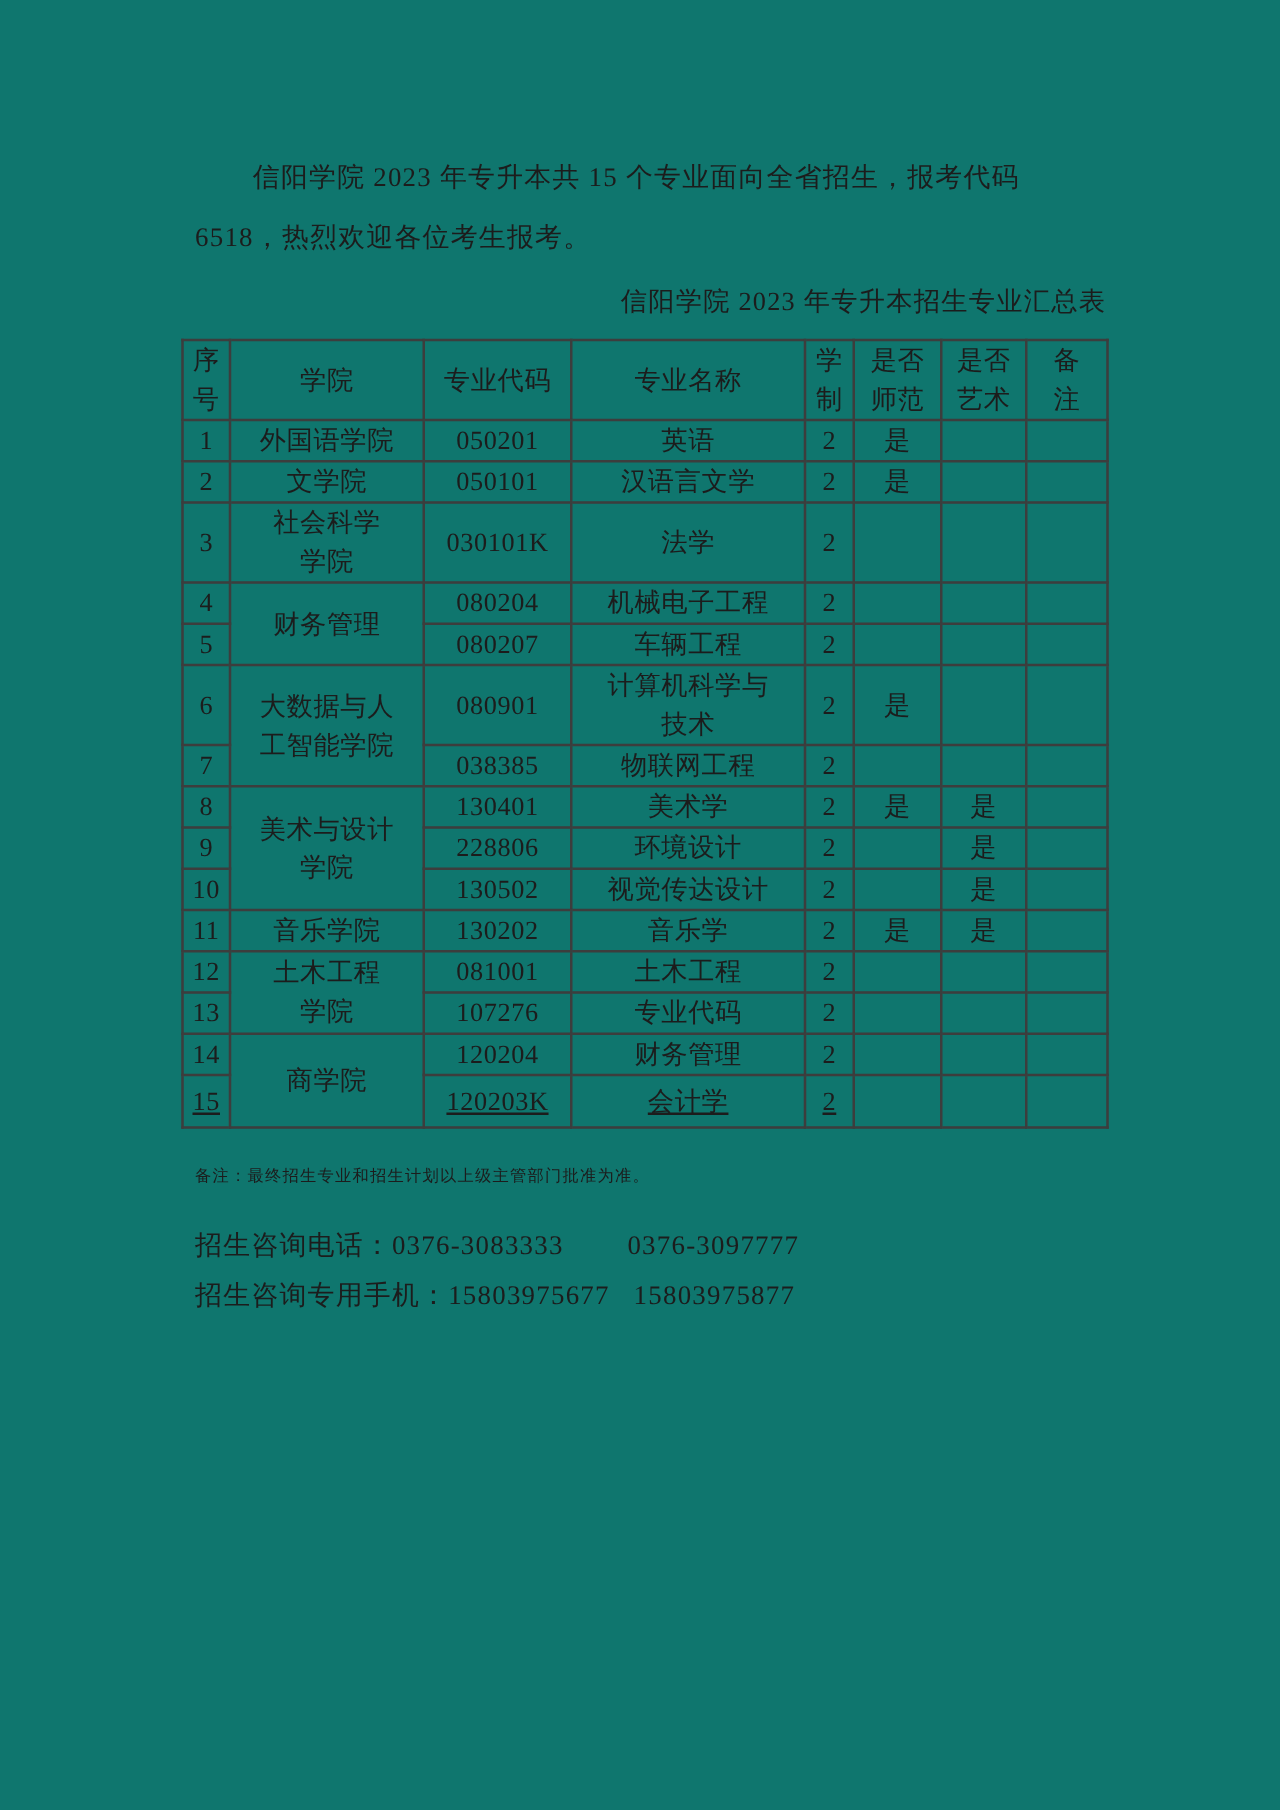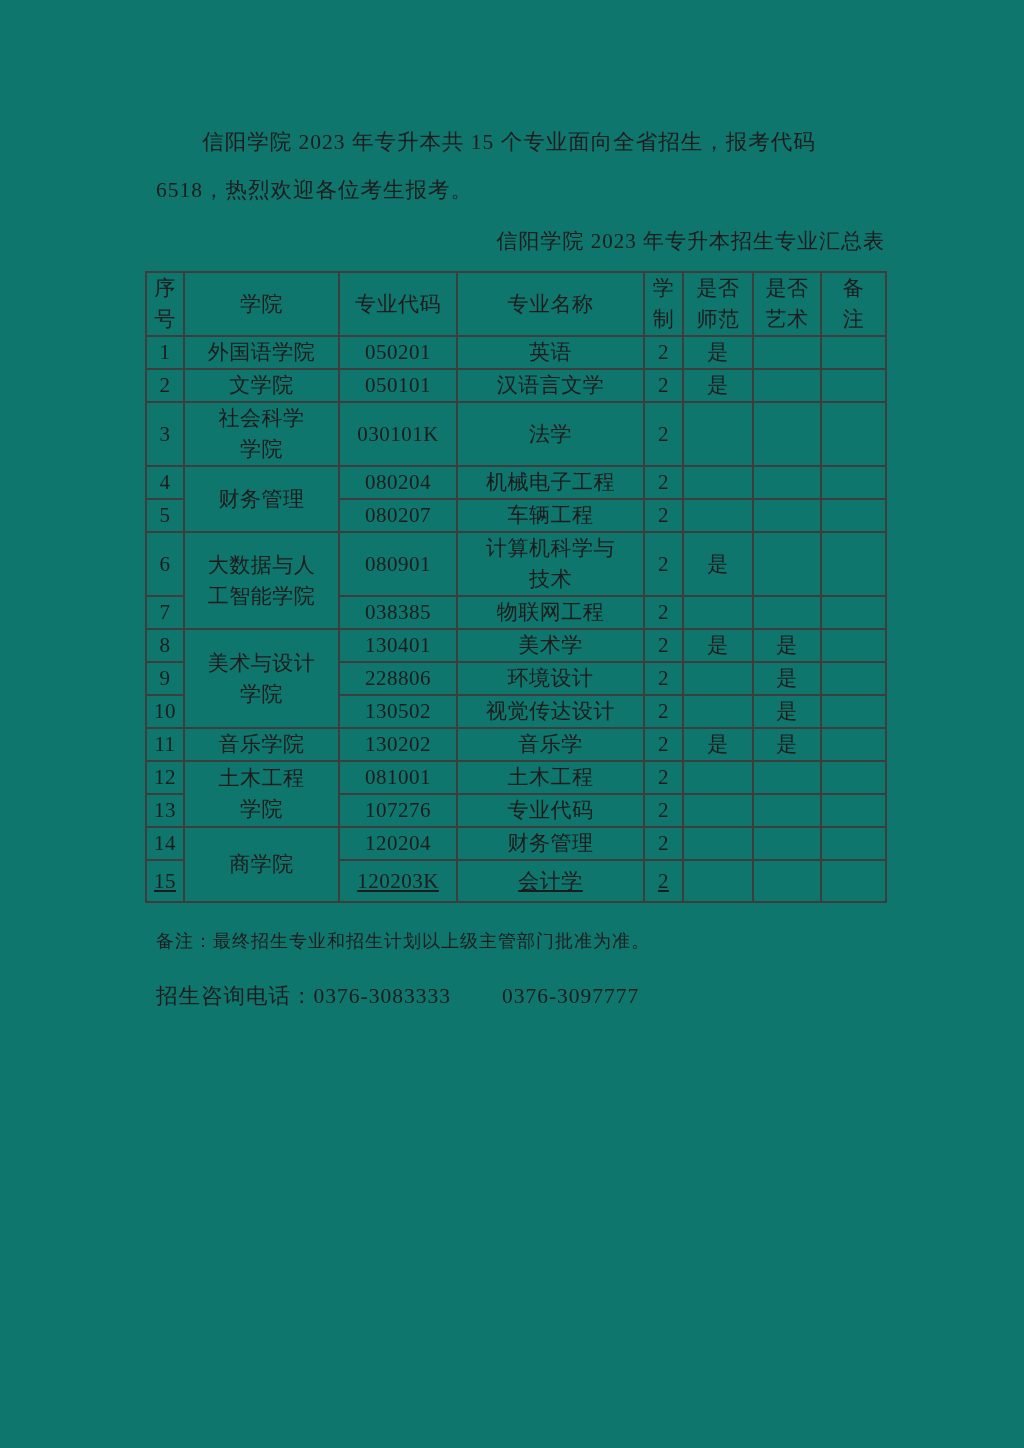--- a/index.html
+++ b/index.html
@@ -57,21 +57,21 @@
   tr.rlast  { height: 42px; text-decoration: underline; }
   .notes {
     margin-left: 156px;
     margin-top: 25px;
   }
   .note-line {
     white-space: pre;
     letter-spacing: 1px;
     color: #1c1c1c;
   }
-  .note-remark { font-size: 18px; line-height: 26px; }
+  .note-remark { font-size: 13px; line-height: 26px; }
   .note-phone  { font-size: 21.5px; line-height: 30px; margin-top: 27px; }
   .note-mobile { font-size: 21.5px; line-height: 30px; margin-top: 10px; }
 </style>
 </head>
 <body>
 
 <div class="page">
 
   <p class="intro">信阳学院 2023 年专升本共 15 个专业面向全省招生，报考代码
 6518，热烈欢迎各位考生报考。</p>
@@ -268,15 +268,16 @@
         <td></td>
         <td></td>
         <td></td>
       </tr>
     </tbody>
   </table>
 
   <div class="notes">
     <div class="note-line note-remark">备注：最终招生专业和招生计划以上级主管部门批准为准。</div>
     <div class="note-line note-phone">招生咨询电话：0376-3083333        0376-3097777</div>
+    <div class="note-line note-mobile">招生咨询专用手机：15803975677   15803975877</div>
   </div>
 
 </div>
 
 </body></html>

